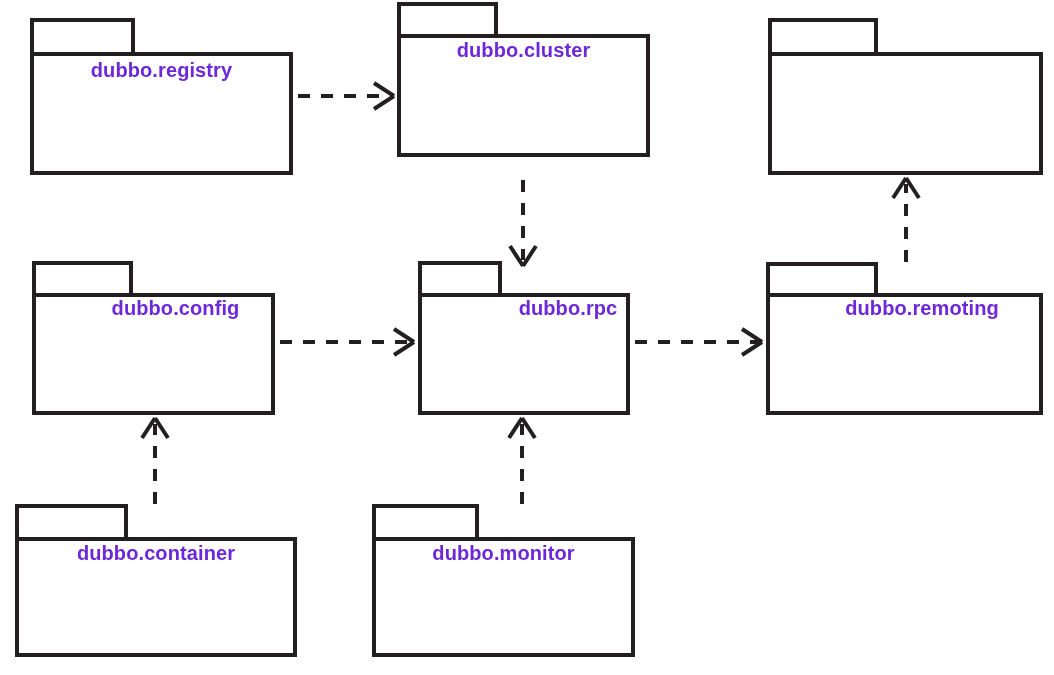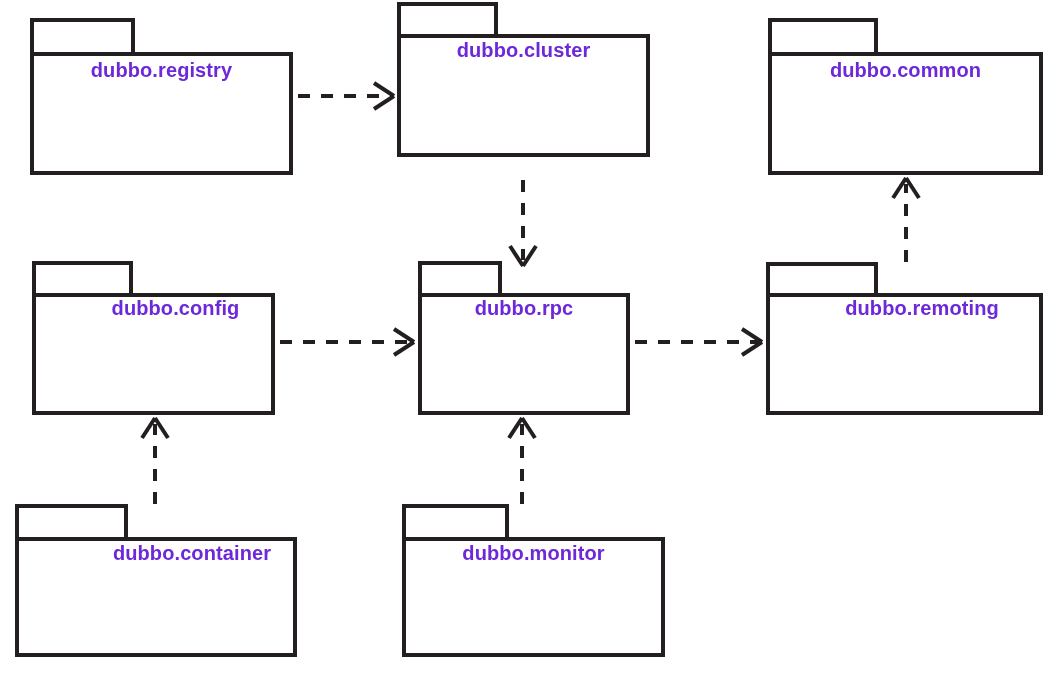--- a/index.html
+++ b/index.html
@@ -111,42 +111,41 @@
         <div class="pkg-label" style="top: 42px;">dubbo.registry</div>
       </div>
       <div class="pkg" style="left: 397px; top: 2px; width: 253px; height: 155px; padding-left: 40px;">
         <div class="pkg-tab" style="width: 101px; height: 36px;"></div>
         <div class="pkg-body" style="top: 32px; width: 253px; height: 123px;"></div>
         <div class="pkg-label" style="top: 38px;">dubbo.cluster</div>
       </div>
       <div class="pkg" style="left: 768px; top: 18px; width: 275px; height: 157px;">
         <div class="pkg-tab" style="width: 110px; height: 38px;"></div>
         <div class="pkg-body" style="top: 34px; width: 275px; height: 123px;"></div>
-        <div class="pkg-label" style="top: 42px;">dubbo.common</div>
       </div>
       <div class="pkg" style="left: 32px; top: 261px; width: 243px; height: 154px;">
         <div class="pkg-tab" style="width: 101px; height: 36px;"></div>
         <div class="pkg-body" style="top: 32px; width: 243px; height: 122px;"></div>
         <div class="pkg-label" style="top: 37px; margin-left: 22px;">dubbo.config</div>
       </div>
       <div class="pkg" style="left: 418px; top: 261px; width: 212px; height: 154px;">
         <div class="pkg-tab" style="width: 84px; height: 36px;"></div>
         <div class="pkg-body" style="top: 32px; width: 212px; height: 122px;"></div>
-        <div class="pkg-label" style="top: 37px;">dubbo.rpc</div>
+        <div class="pkg-label" style="top: 37px; padding-left: 44px;">dubbo.rpc</div>
       </div>
       <div class="pkg" style="left: 766px; top: 262px; width: 312px; height: 153px;">
         <div class="pkg-tab" style="width: 112px; height: 35px;"></div>
         <div class="pkg-body" style="top: 31px; width: 277px; height: 122px;"></div>
         <div class="pkg-label" style="top: 36px;">dubbo.remoting</div>
       </div>
       <div class="pkg" style="left: 15px; top: 504px; width: 282px; height: 153px;">
         <div class="pkg-tab" style="width: 113px; height: 37px;"></div>
         <div class="pkg-body" style="top: 33px; width: 282px; height: 120px;"></div>
-        <div class="pkg-label" style="top: 39px; margin-left: 36px;">dubbo.container</div>
+        <div class="pkg-label" style="top: 39px;">dubbo.container</div>
       </div>
-      <div class="pkg" style="left: 402px; top: 504px; width: 263px; height: 153px;">
+      <div class="pkg" style="left: 372px; top: 504px; width: 263px; height: 153px;">
         <div class="pkg-tab" style="width: 107px; height: 37px;"></div>
         <div class="pkg-body" style="top: 33px; width: 263px; height: 120px;"></div>
         <div class="pkg-label" style="top: 39px;">dubbo.monitor</div>
       </div>
     </div>
 
 </div>
 
 </body></html>

